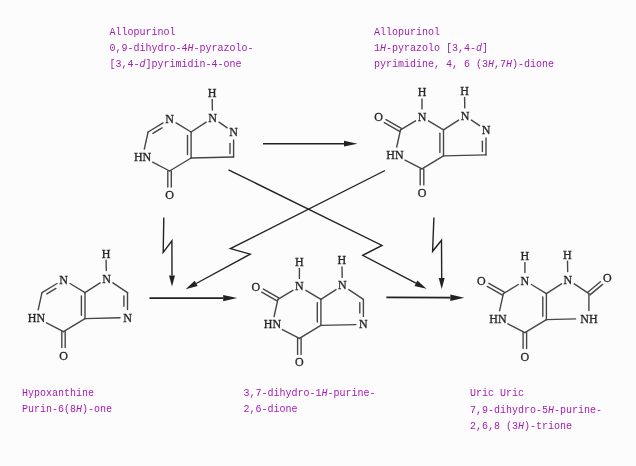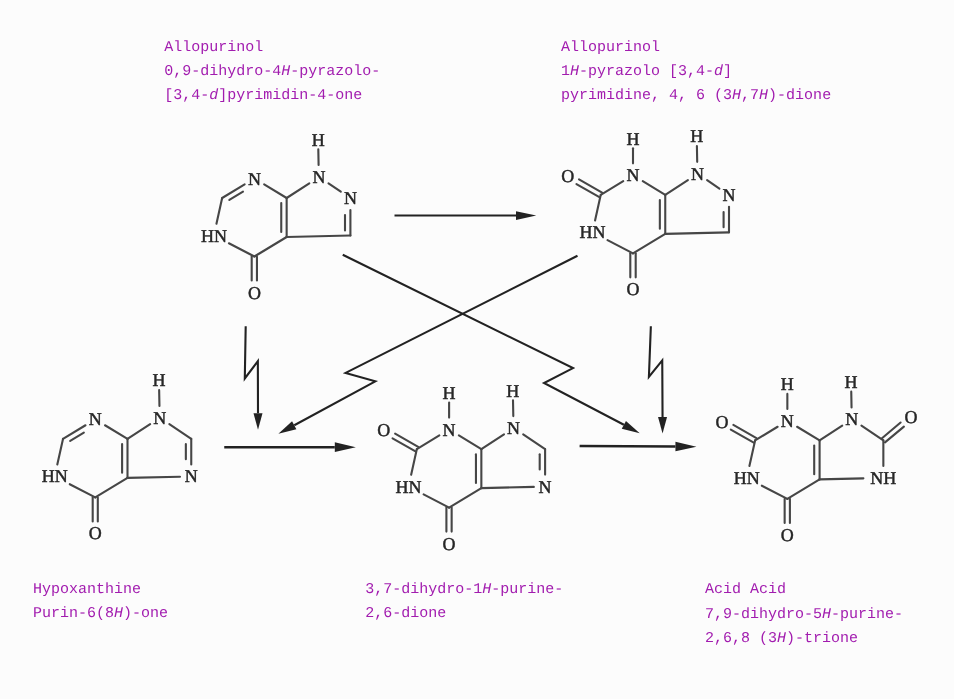--- a/index.html
+++ b/index.html
@@ -198,17 +198,17 @@
     </div>
   <div class="caption" style="left: 22px; top: 385.7px;">
       <div class="cap-line"><span>Hypoxanthine</span></div>
       <div class="cap-line"><span>Purin-6(8</span><i>H</i><span>)-one</span></div>
     </div>
   <div class="caption" style="left: 243.5px; top: 385.7px;">
       <div class="cap-line"><span>3,7-dihydro-1</span><i>H</i><span>-purine-</span></div>
       <div class="cap-line"><span>2,6-dione</span></div>
     </div>
   <div class="caption" style="left: 470px; top: 386.3px;">
-      <div class="cap-line"><span>Acid Acid</span></div>
+      <div class="cap-line"><span>Uric Uric</span></div>
       <div class="cap-line"><span>7,9-dihydro-5</span><i>H</i><span>-purine-</span></div>
       <div class="cap-line"><span>2,6,8 (3</span><i>H</i><span>)-trione</span></div>
     </div>
 </div>
 
 </body></html>

